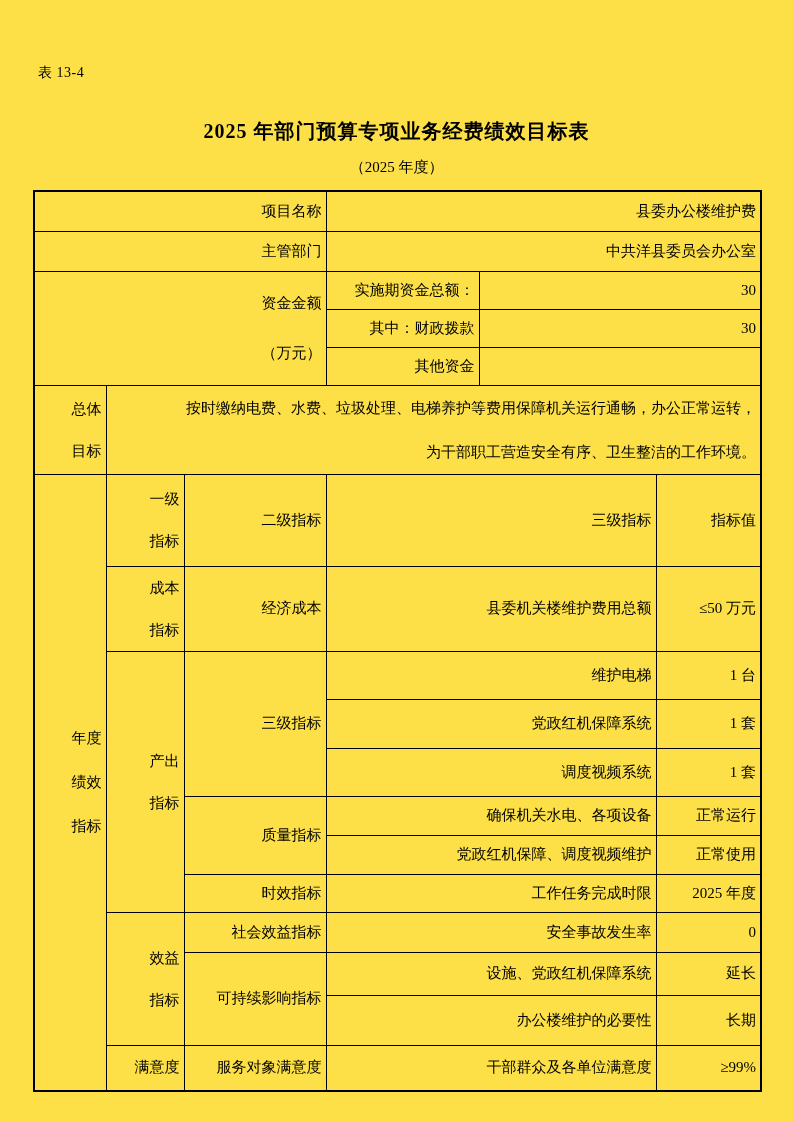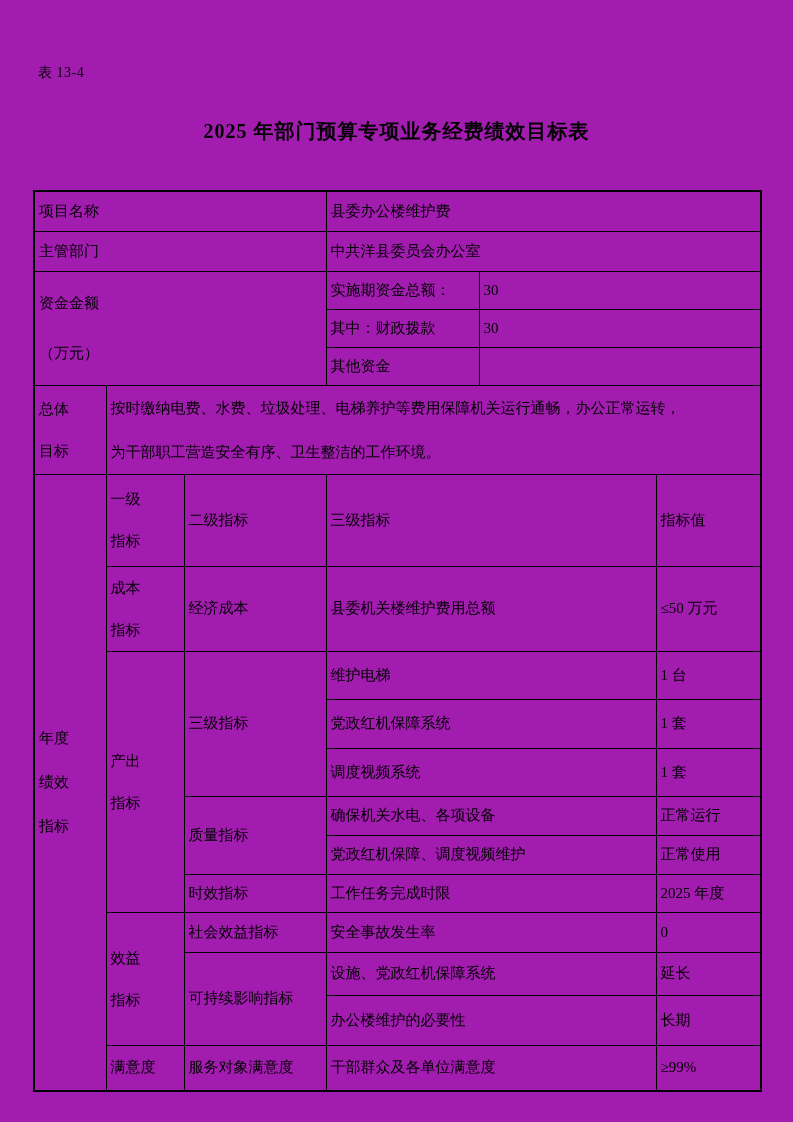--- a/index.html
+++ b/index.html
@@ -1,20 +1,20 @@
 <!DOCTYPE html>
 <html><head>
 <meta charset="utf-8">
 <style>
   html, body { margin: 0; padding: 0; background: #ffffff; }
   .sheet {
     position: relative;
     width: 793px;
     height: 1122px;
-    background: #a21caf;
+    background: #fde047;
     color: #000000;
     font-family: "Liberation Serif", "DejaVu Serif", serif;
     overflow: hidden;
   }
   .sheet-label {
     position: absolute;
     left: 38px;
     top: 64px;
     font-size: 14px;
     letter-spacing: 0.5px;
@@ -41,21 +41,21 @@
     position: absolute;
     left: 33px;
     top: 190px;
     width: 727px;
     border-collapse: collapse;
     table-layout: fixed;
     border: 2px solid #000;
   }
   table.main td {
     border: 1px solid #000;
-    text-align: left;
+    text-align: right;
     vertical-align: middle;
     font-size: 15px;
     padding: 0 4px;
     overflow: hidden;
   }
   td.goal-text {
     text-align: left;
     padding-left: 12px;
     padding-right: 6px;
     margin-left: 28px;
@@ -65,20 +65,21 @@
   .stack2-wide .line { line-height: 50px; }
   .stack3 .line { line-height: 44px; }
 </style>
 </head>
 <body>
 
 <div class="sheet">
 
   <div class="sheet-label">表 13-4</div>
   <div class="doc-title">2025 年部门预算专项业务经费绩效目标表</div>
+  <div class="doc-subtitle">（2025 年度）</div>
 
   <table class="main">
     <colgroup>
       <col style="width:72px">
       <col style="width:78px">
       <col style="width:142px">
       <col style="width:153px">
       <col style="width:177px">
       <col style="width:105px">
     </colgroup>

